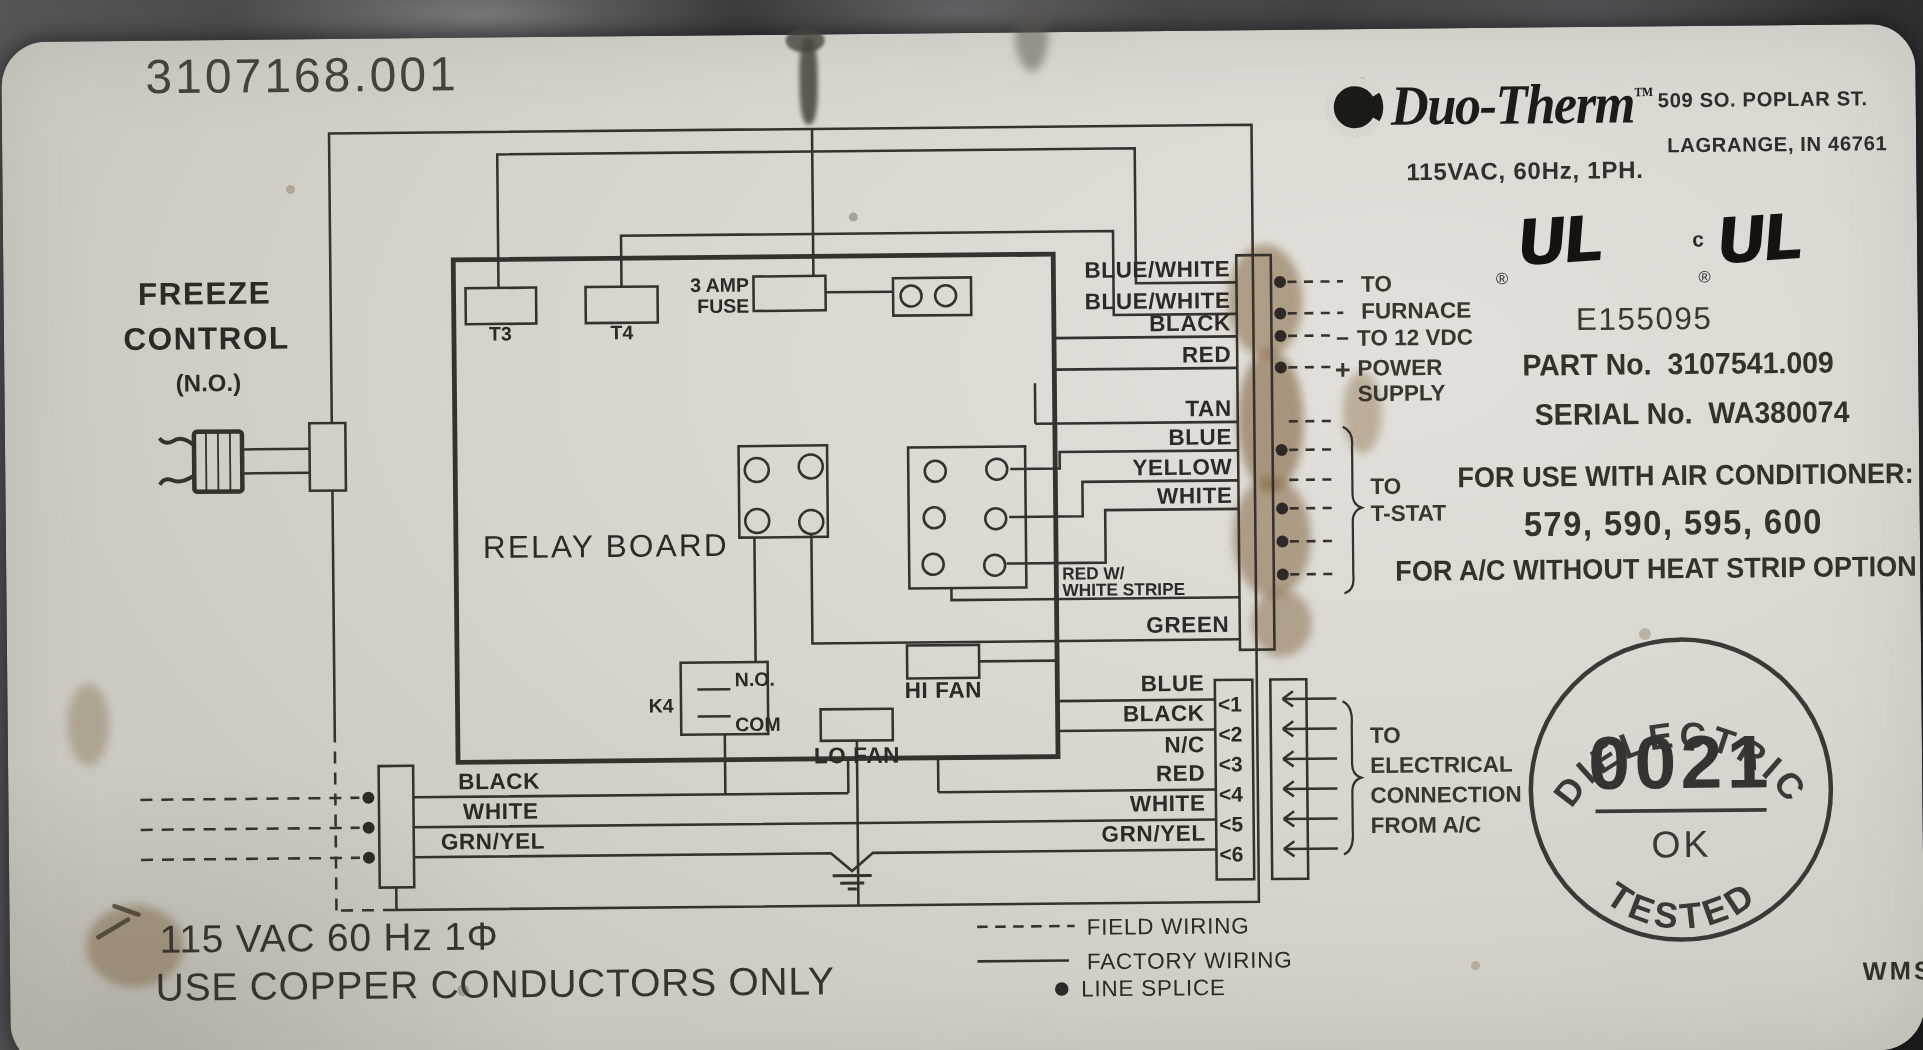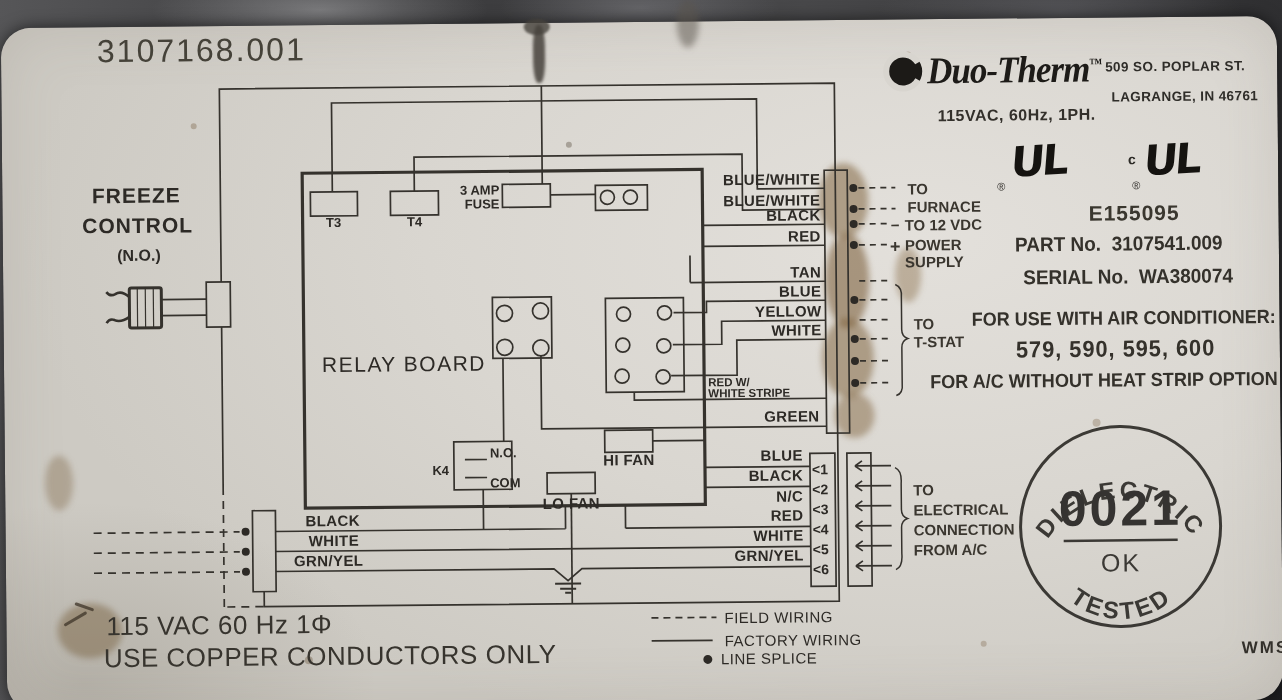--- a/index.html
+++ b/index.html
@@ -227,21 +227,21 @@
     <div class="ul-mark" style="left:995px;top:120px;">
       <span class="ul-reg">®</span>
       <span class="ul-letters">UL</span>
     </div>
     <div class="ul-mark" style="left:1128px;top:120px;">
       <span class="ul-c">c</span>
       <span class="ul-reg" style="left:2px;">®</span>
       <span class="ul-letters">UL</span>
     </div>
 
-    <div class="txt" style="left:1048px;top:184px;font-size:21px;letter-spacing:1px;font-weight:700;color:#3a372f;margin-left:38px;">E155095</div>
+    <div class="txt" style="left:1048px;top:184px;font-size:21px;letter-spacing:1px;font-weight:400;color:#3a372f;">E155095</div>
     <div class="txt stamped" style="left:1012px;top:215px;font-size:20px;">
       <span>PART No.</span>&nbsp;
       <span>3107541.009</span>
     </div>
     <div class="txt stamped" style="left:1020px;top:248px;font-size:20px;">
       <span>SERIAL No.</span>&nbsp;
       <span>WA380074</span>
     </div>
 
     <div class="txt stamped" style="left:968px;top:290px;font-size:19px;">FOR USE WITH AIR CONDITIONER:</div>

